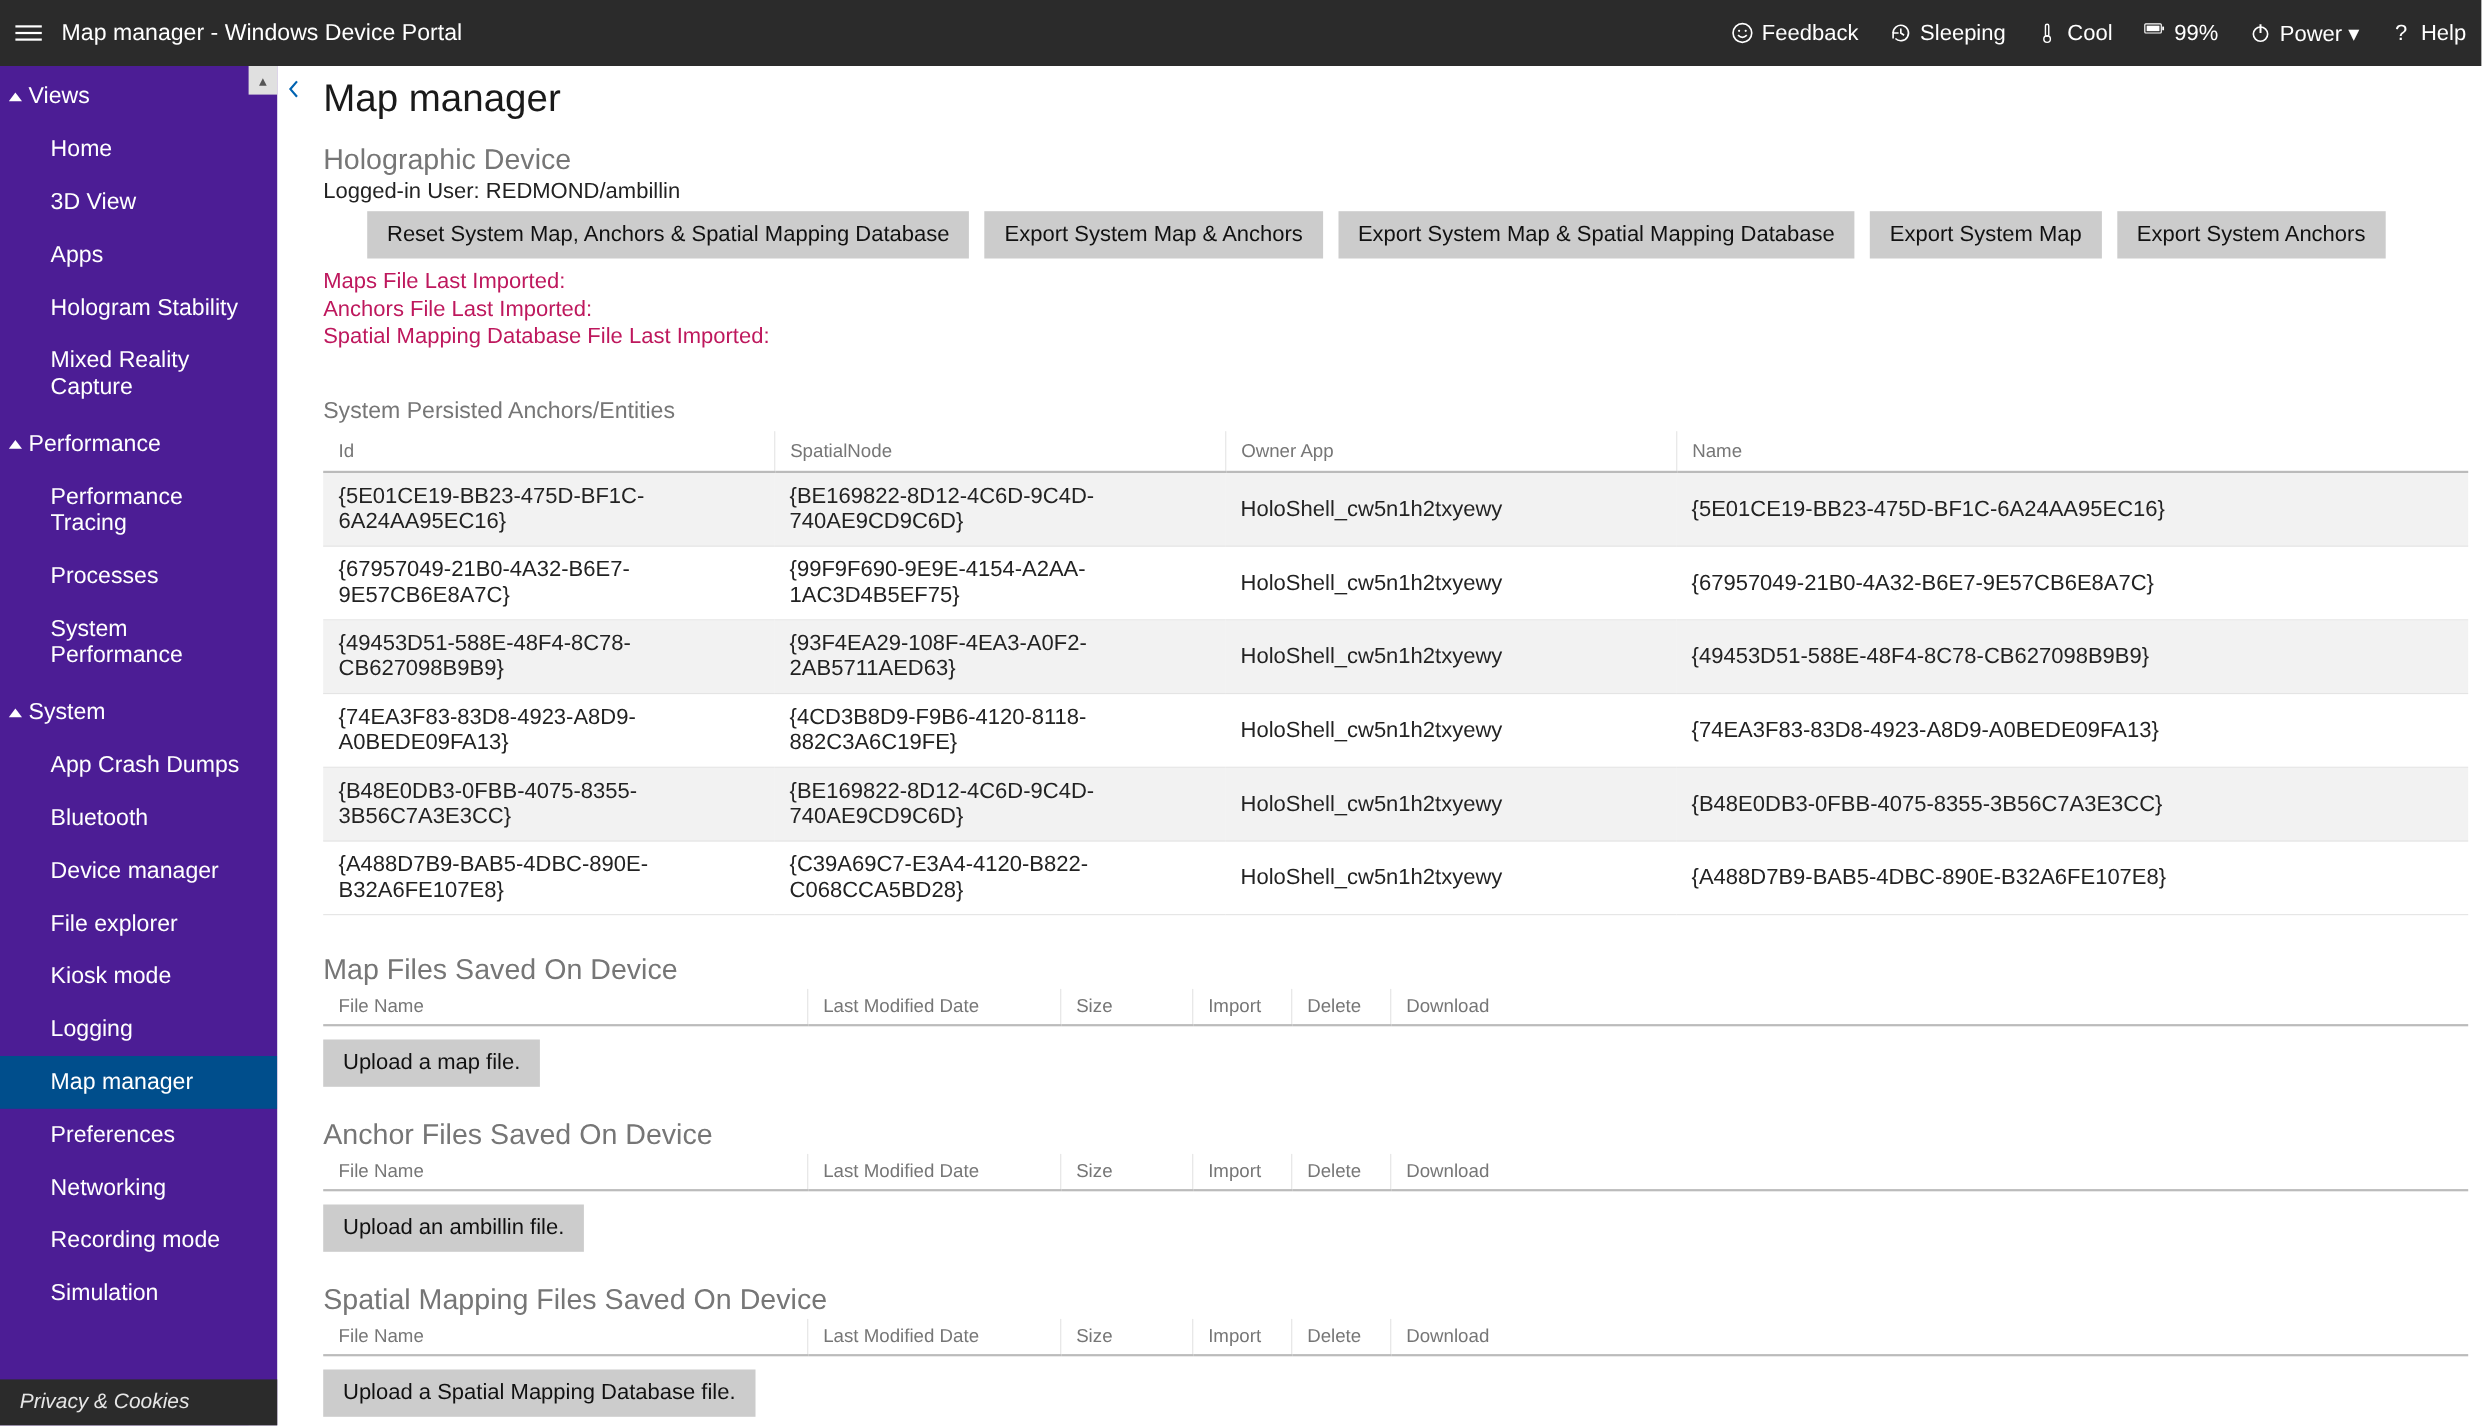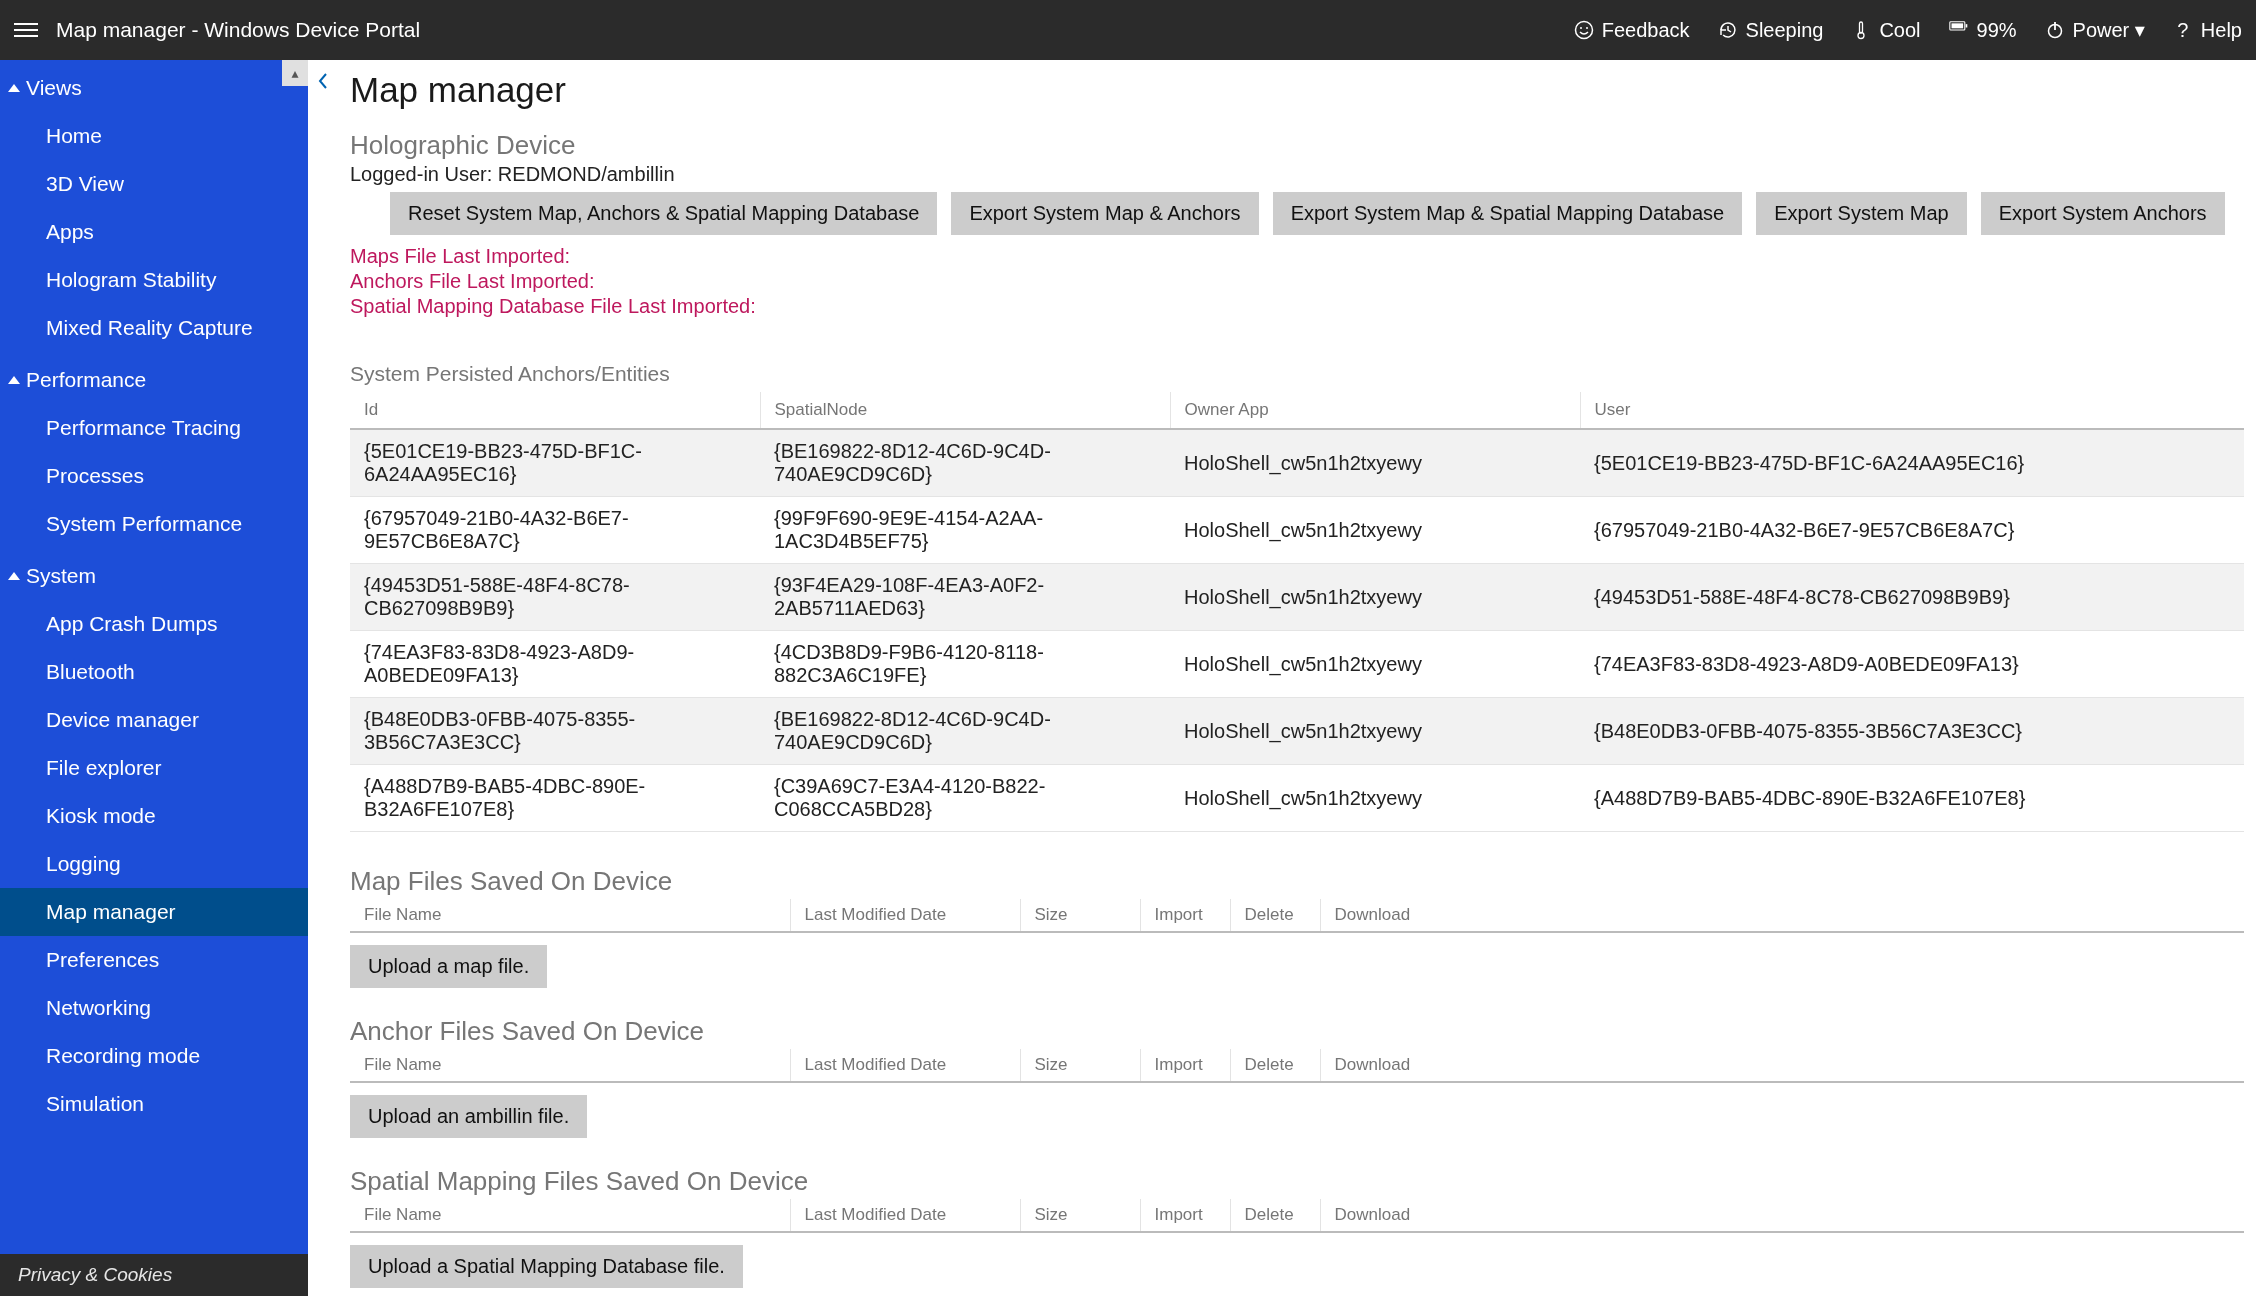--- a/index.html
+++ b/index.html
@@ -8,21 +8,21 @@
 .topbar { height: 60px; background: #2b2b2b; color: #fff; display: flex; align-items: center; justify-content: space-between; padding: 0 14px 0 14px; }
 .topbar-left { display: flex; align-items: flex-start; gap: 18px; }
 .hamburger { display: inline-flex; flex-direction: column; justify-content: center; gap: 4px; width: 24px; height: 24px; cursor: pointer; }
 .hamburger span { display: block; height: 2px; background: #fff; width: 100%; }
 .title { font-size: 21px; font-weight: 400; }
 .topbar-right { display: flex; gap: 28px; font-size: 20px; }
 .topbar-right .item { display: flex; align-items: center; gap: 8px; cursor: pointer; }
 .ico { width: 20px; height: 20px; display: inline-block; }
 
 .body { display: flex; height: calc(100% - 60px); }
-.sidebar { width: 308px; background: #1d4ed8; color: #fff; position: relative; font-size: 21px; }
+.sidebar { width: 252px; background: #4c1d95; color: #fff; position: relative; font-size: 21px; }
 .sidebar-inner { height: calc(100% - 42px); overflow: hidden; position: relative; }
 .sb-scroll { position: absolute; right: 0; top: 0; width: 26px; height: 100%; background: transparent; }
 .sb-scroll .arrow { width: 26px; height: 26px; background: #e0e0e0; color: #555; font-size: 14px; display:flex;align-items:center;justify-content:center; position:absolute; cursor:pointer;}
 .sb-scroll .arrow.up{ top:0;} .sb-scroll .arrow.down{ bottom:0;}
 .section-head { display:flex; align-items:center; gap:6px; padding: 16px 12px 12px 8px; font-weight:400; cursor:pointer;}
 .section-head .tri { width:0;height:0;border-left:6px solid transparent;border-right:6px solid transparent;border-bottom:8px solid #fff; }
 .nav-item { padding: 12px 12px 12px 46px; cursor:pointer; }
 .nav-item.active { background: #004e8c; }
 .privacy { position:absolute; bottom:0; left:0; height:42px; width:100%; background:#2b2b2b; color:#e6e6e6; font-style: italic; font-size:19px; display:flex; align-items:center; padding-left:18px; cursor:pointer;}
 
@@ -184,21 +184,21 @@
       <div class="note">Anchors File Last Imported:</div>
       <div class="note">Spatial Mapping Database File Last Imported:</div>
 
       <div class="subhead">System Persisted Anchors/Entities</div>
       <table class="tbl">
         <thead>
             <tr>
           <th style="width:410px">Id</th>
           <th style="width:410px">SpatialNode</th>
           <th style="width:410px">Owner App</th>
-          <th>User</th>
+          <th>Name</th>
         </tr>
           </thead>
         <tbody id="anchors-body">
             <tr>
               <td>{5E01CE19-BB23-475D-BF1C-6A24AA95EC16}</td>
               <td>{BE169822-8D12-4C6D-9C4D-740AE9CD9C6D}</td>
               <td>HoloShell_cw5n1h2txyewy</td>
               <td>{5E01CE19-BB23-475D-BF1C-6A24AA95EC16}</td>
             </tr>
             <tr>

